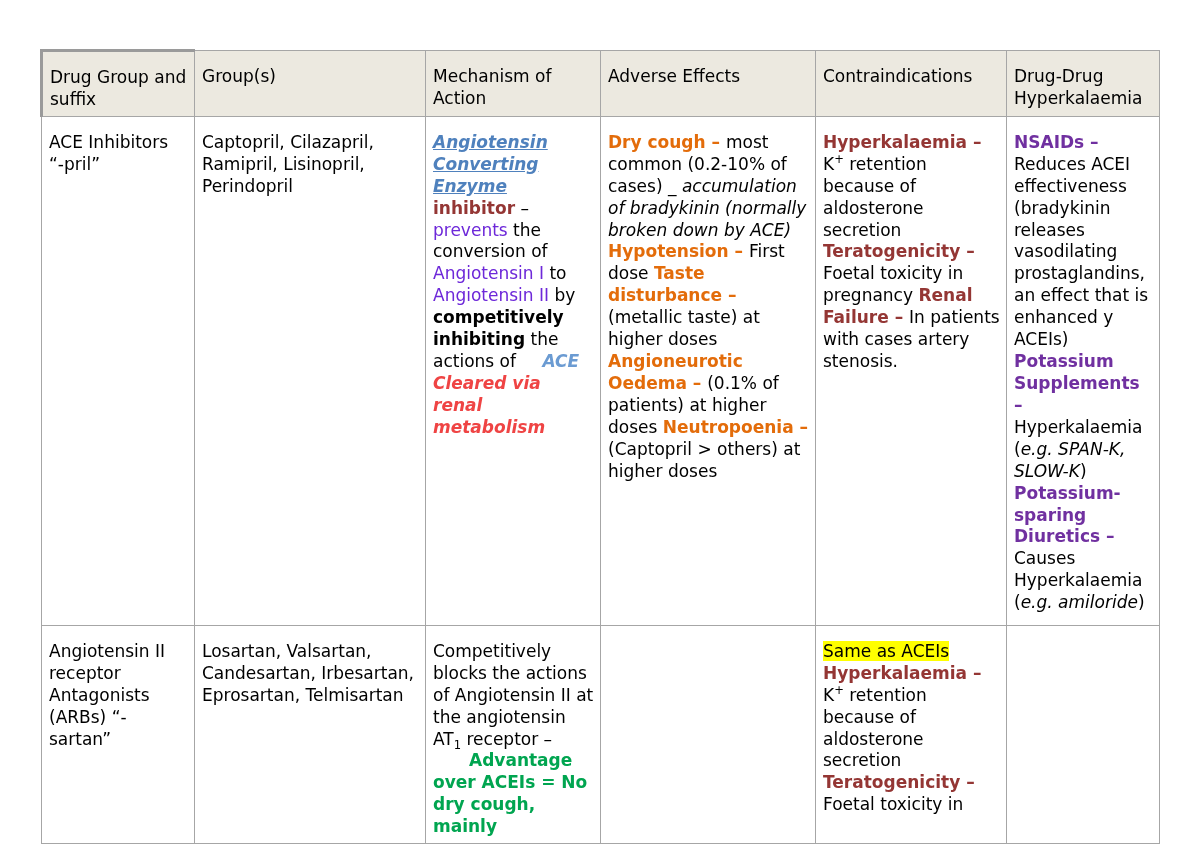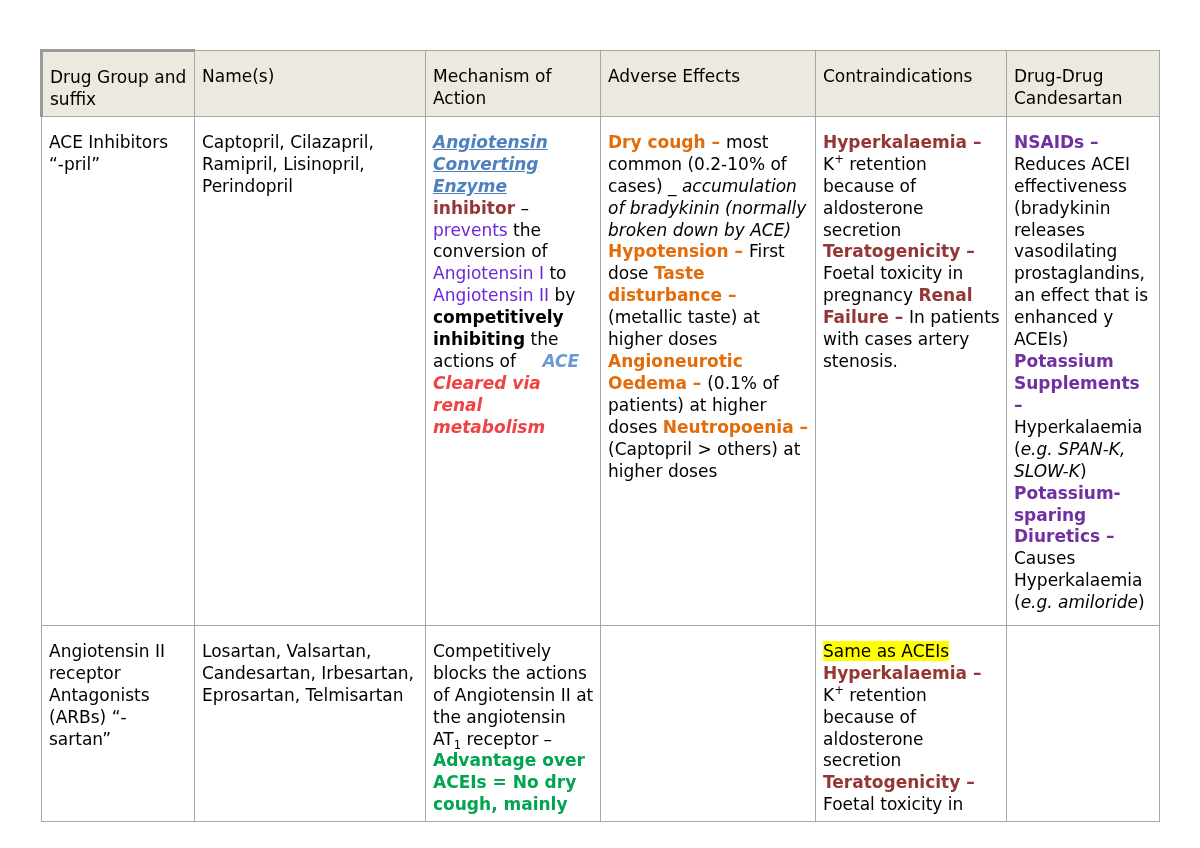--- a/index.html
+++ b/index.html
@@ -71,21 +71,21 @@
   .row-arbs td     { height: 172px; }
 
   td.vcenter { vertical-align: middle; }
 
   
   .blue   { color: #4f81bd; font-weight: bold; font-style: italic; text-decoration: underline; }
   .darkred{ color: #943634; font-weight: bold; }
   .red    { color: #6d28d9; }
   .orange { color: #e36c0a; font-weight: bold; }
   .green  { color: #ef4444; font-weight: bold; font-style: italic; }
-  .greenb { color: #00a550; font-weight: bold; }
+  .greenb { color: #00a550; font-weight: bold; margin-left: 36px; }
   .aceblue{ color: #6b9bd2; font-weight: bold; font-style: italic; margin-left: 21px; }
   .purple { color: #7030a0; font-weight: bold; }
   .ital   { font-style: italic; }
   .bold   { font-weight: bold; }
   .hl     { background: #ffff00; font-weight: normal; color: #000000; }
   sup { font-size: 0.68em; vertical-align: super; line-height: 0; }
   sub { font-size: 0.68em; vertical-align: sub; line-height: 0; }
   .cellbody { margin: 0; }
 </style>
 </head>
@@ -99,25 +99,25 @@
         <col class="col-names">
         <col class="col-moa">
       <col class="col-ae">
         <col class="col-ci">
         <col class="col-ddi">
     </colgroup>
 
     <thead>
       <tr>
         <th class="first">Drug Group and suffix</th>
-        <th>Name(s)</th>
+        <th>Group(s)</th>
         <th>Mechanism of Action</th>
         <th>Adverse Effects</th>
         <th>Contraindications</th>
-        <th>Drug-Drug Candesartan</th>
+        <th>Drug-Drug Hyperkalaemia</th>
       </tr>
     </thead>
 
     <tbody>
 
       <tr class="row-aceinhib">
 
         <td class="group-cell">ACE Inhibitors “-pril”</td>
 
         <td class="vcenter">Captopril, Cilazapril, Ramipril, Lisinopril, Perindopril</td>

